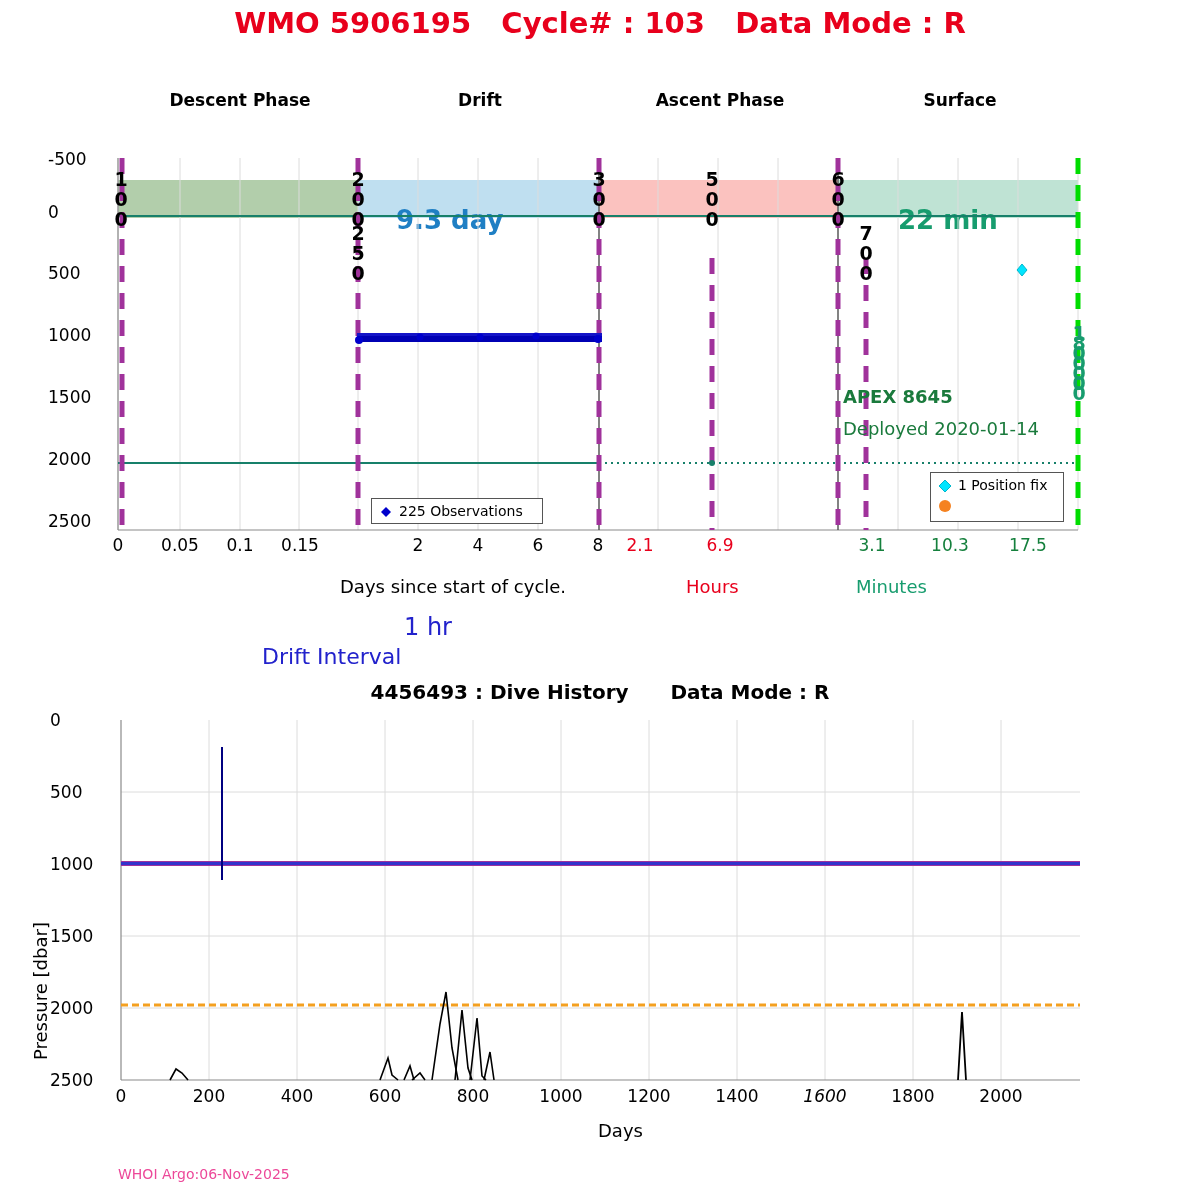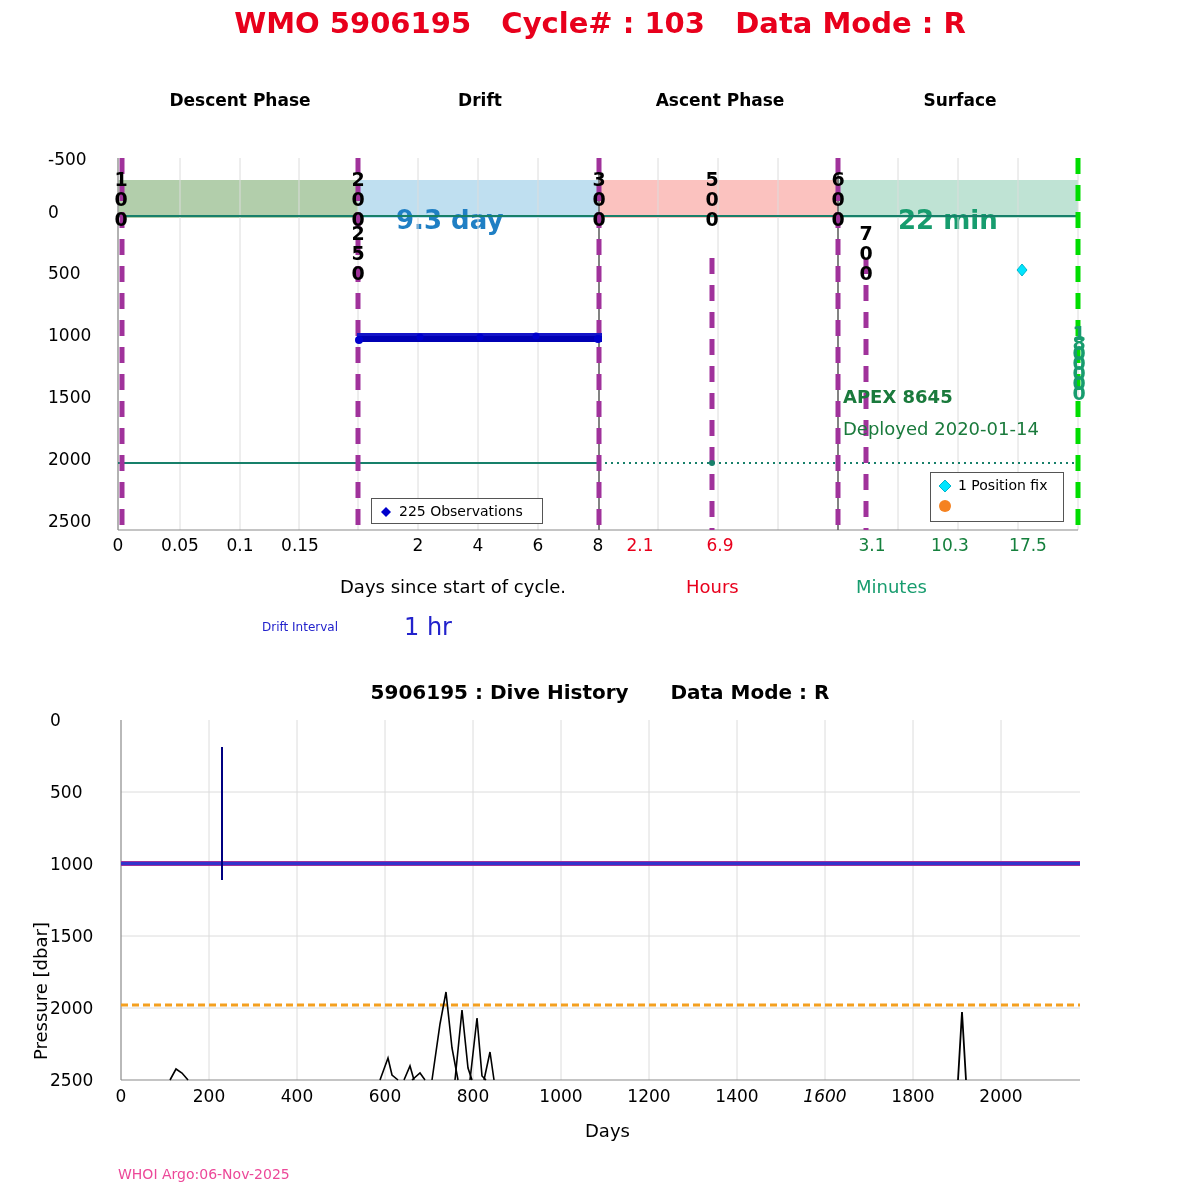--- a/index.html
+++ b/index.html
@@ -41,21 +41,21 @@
   .xlabel.red { color:#e8001c; }
   .xlabel.green { color:#179c6e; }
 
   .legend-box {
     position:absolute; border:1px solid #555; background:#fff;
     font-size:14px; color:#000; box-sizing:border-box;
   }
   .annot-bold { position:absolute; font-size:18px; font-weight:bold; color:#1a7a3c; }
   .annot { position:absolute; font-size:18px; color:#1a7a3c; }
 
-  .drift-int-lbl { position:absolute; font-size:12px; color:#2222cc; }
+  .drift-int-lbl { position:absolute; font-size:22px; color:#2222cc;margin-top:24px; }
   .drift-int-val { position:absolute; font-size:24px; color:#2222cc; }
 
   
   #bottom-panel { left:0; top:680px; width:1200px; height:460px; }
   .b-title { position:absolute; top:0px; left:0; width:1200px; text-align:center;
              font-size:20px; font-weight:bold; color:#000; white-space:pre; }
   .b-ylabel { position:absolute; font-size:18px; color:#000;
               transform:rotate(-90deg); transform-origin:left top; white-space:nowrap; }
   .b-xlabel { position:absolute; font-size:18px; color:#000; }
   .foot { position:absolute; font-size:14px; color:#ec4899; }
@@ -201,21 +201,21 @@
 
   <div class="xlabel" style="left:340px;top:516px;">Days since start of cycle.</div>
   <div class="xlabel red" style="left:686px;top:516px;">Hours</div>
   <div class="xlabel green" style="left:856px;top:516px;">Minutes</div>
 
   <div class="drift-int-lbl" style="left:262px;top:560px;">Drift Interval</div>
   <div class="drift-int-val" style="left:404px;top:553px;">1 hr</div>
 </div>
 
 <div id="bottom-panel" class="abs">
-  <div class="b-title">5906195 : Dive History      Data Mode : R</div>
+  <div class="b-title">4456493 : Dive History      Data Mode : R</div>
 
   <div class="b-ylabel" style="left:30px;top:380px;">Pressure [dbar]</div>
 
   <svg class="abs" style="left:0;top:0;" width="1200" height="460">
 
     <g stroke="#dcdcdc" stroke-width="1">
       <line x1="209" y1="40" x2="209" y2="400"></line>
       <line x1="297" y1="40" x2="297" y2="400"></line>
       <line x1="385" y1="40" x2="385" y2="400"></line>
       <line x1="473" y1="40" x2="473" y2="400"></line>
@@ -264,16 +264,16 @@
   <div class="xtick" style="left:272px;top:406px;width:50px;">400</div>
   <div class="xtick" style="left:360px;top:406px;width:50px;">600</div>
   <div class="xtick" style="left:448px;top:406px;width:50px;">800</div>
   <div class="xtick" style="left:530px;top:406px;width:62px;">1000</div>
   <div class="xtick" style="left:618px;top:406px;width:62px;">1200</div>
   <div class="xtick" style="left:706px;top:406px;width:62px;">1400</div>
   <div class="xtick" style="left:794px;top:406px;width:62px;font-style:italic;">1600</div>
   <div class="xtick" style="left:882px;top:406px;width:62px;">1800</div>
   <div class="xtick" style="left:970px;top:406px;width:62px;">2000</div>
 
-  <div class="b-xlabel" style="left:585px;top:440px;">Days</div>
+  <div class="b-xlabel" style="left:598px;top:440px;">Days</div>
 </div>
 
 <div class="foot abs" style="left:118px;top:1166px;">WHOI Argo:06-Nov-2025</div>
 
 </body></html>

